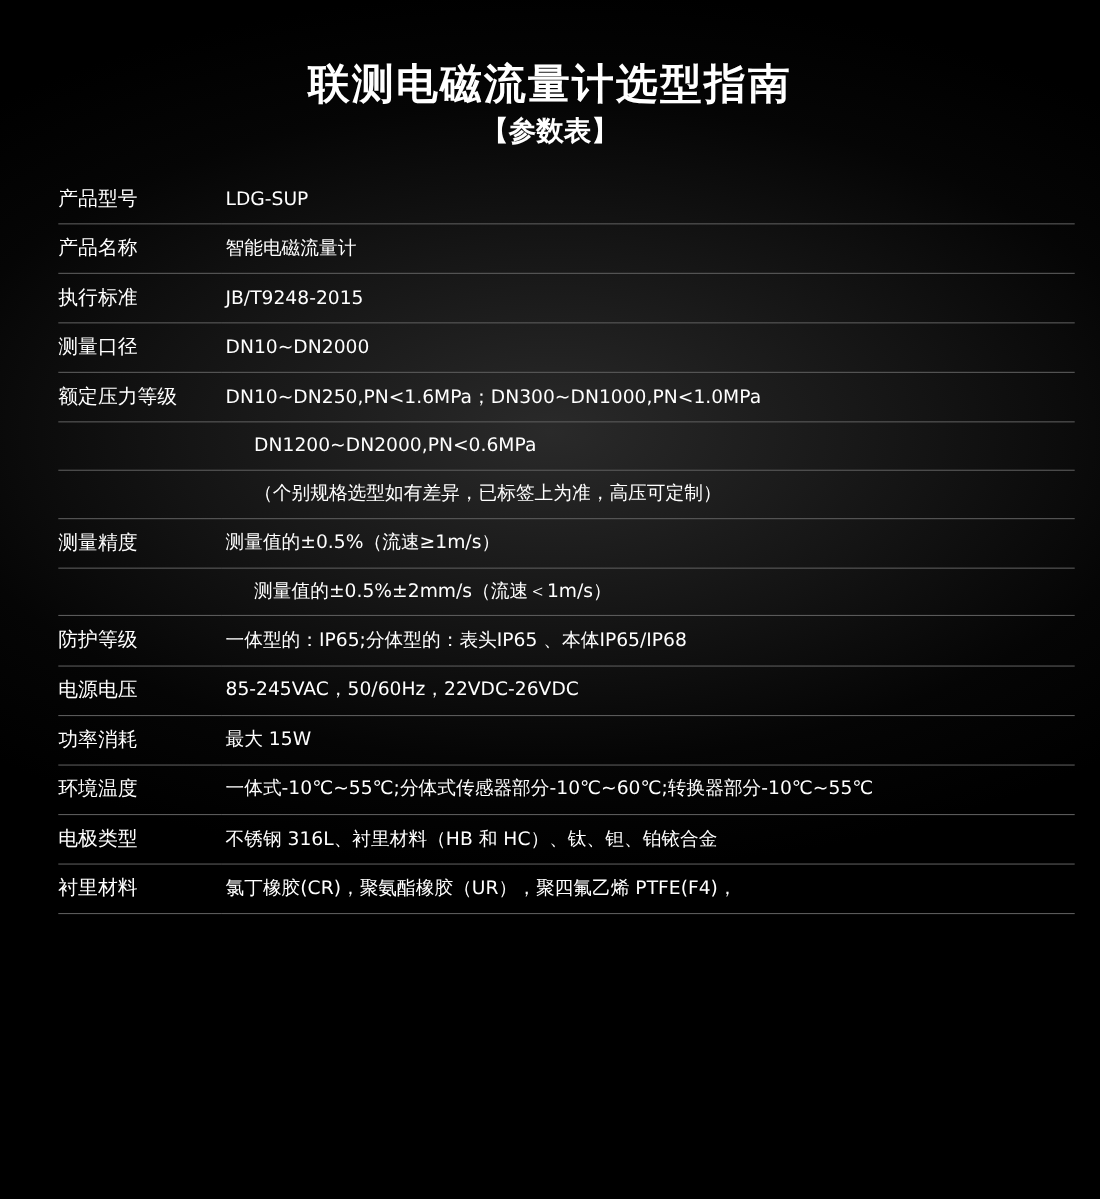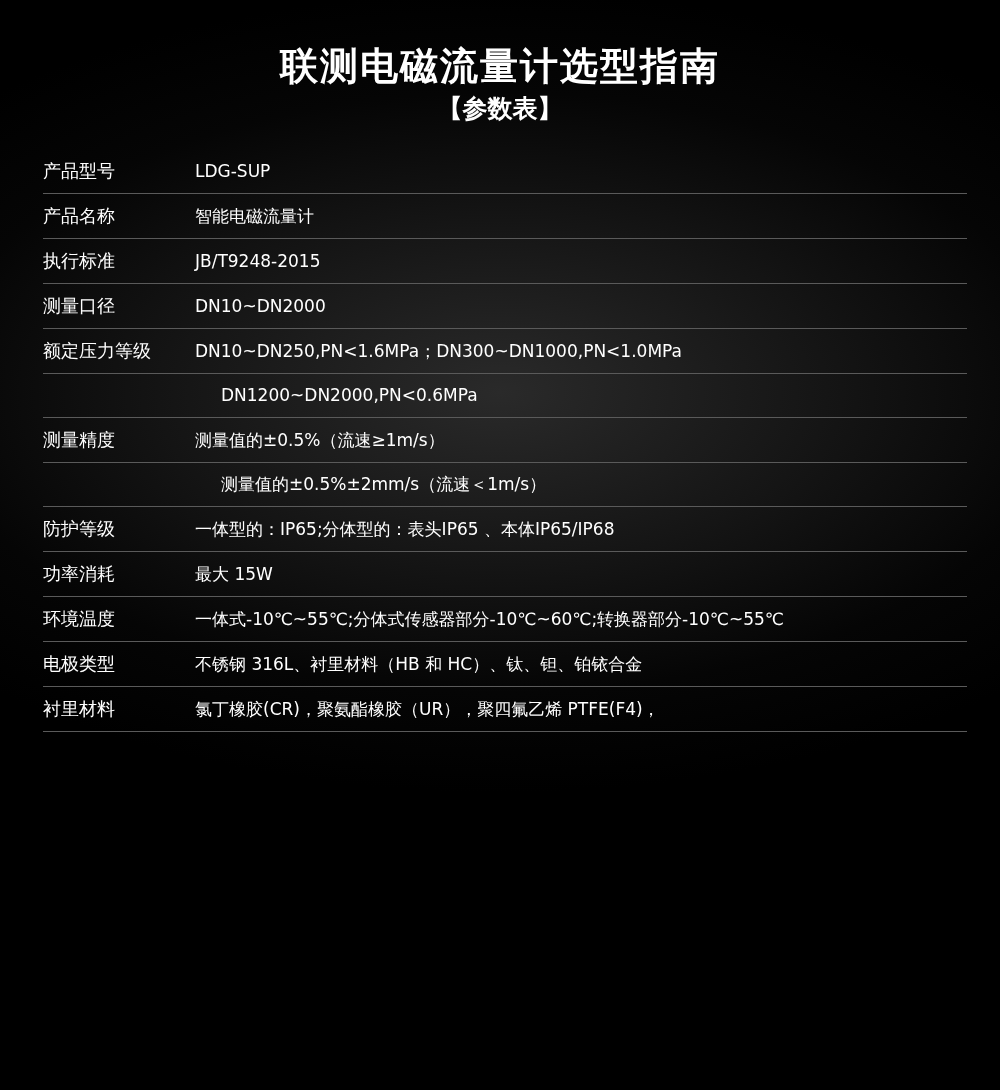--- a/index.html
+++ b/index.html
@@ -16,21 +16,21 @@
     position: relative;
   }
   .page {
     position: relative;
     width: 1000px;
     height: 1090px;
     background:
       radial-gradient(ellipse 760px 400px at 50% 36%, #2a2a2a 0%, #141414 45%, #050505 75%, #000 100%),
       #000;
     box-sizing: border-box;
-    padding: 5px;
+    padding: 15px;
   }
   .title {
     text-align: center;
     font-size: 38px;
     font-weight: bold;
     letter-spacing: 2px;
     padding-top: 36px;
     color: #ffffff;
   }
   .subtitle {
@@ -107,30 +107,38 @@
       </tr>
       <tr>
         <td class="label cn pad">额定压力等级</td>
         <td class="value cn">DN10~DN250,PN&lt;1.6MPa；DN300~DN1000,PN&lt;1.0MPa</td>
       </tr>
       <tr>
         <td class="label cn"></td>
         <td class="value cn indent">DN1200~DN2000,PN&lt;0.6MPa</td>
       </tr>
       <tr>
+        <td class="label cn"></td>
+        <td class="value cn indent">（个别规格选型如有差异，已标签上为准，高压可定制）</td>
+      </tr>
+      <tr>
         <td class="label cn">测量精度</td>
         <td class="value cn">测量值的±0.5%（流速≥1m/s）</td>
       </tr>
       <tr>
         <td class="label cn"></td>
         <td class="value cn indent">测量值的±0.5%±2mm/s（流速＜1m/s）</td>
       </tr>
       <tr>
         <td class="label cn">防护等级</td>
         <td class="value cn">一体型的：IP65;分体型的：表头IP65 、本体IP65/IP68</td>
+      </tr>
+      <tr>
+        <td class="label cn">电源电压</td>
+        <td class="value cn">85-245VAC，50/60Hz，22VDC-26VDC</td>
       </tr>
       <tr>
         <td class="label cn">功率消耗</td>
         <td class="value cn">最大 15W</td>
       </tr>
       <tr>
         <td class="label cn">环境温度</td>
         <td class="value cn small">一体式-10℃~55℃;分体式传感器部分-10℃~60℃;转换器部分-10℃~55℃</td>
       </tr>
       <tr>

